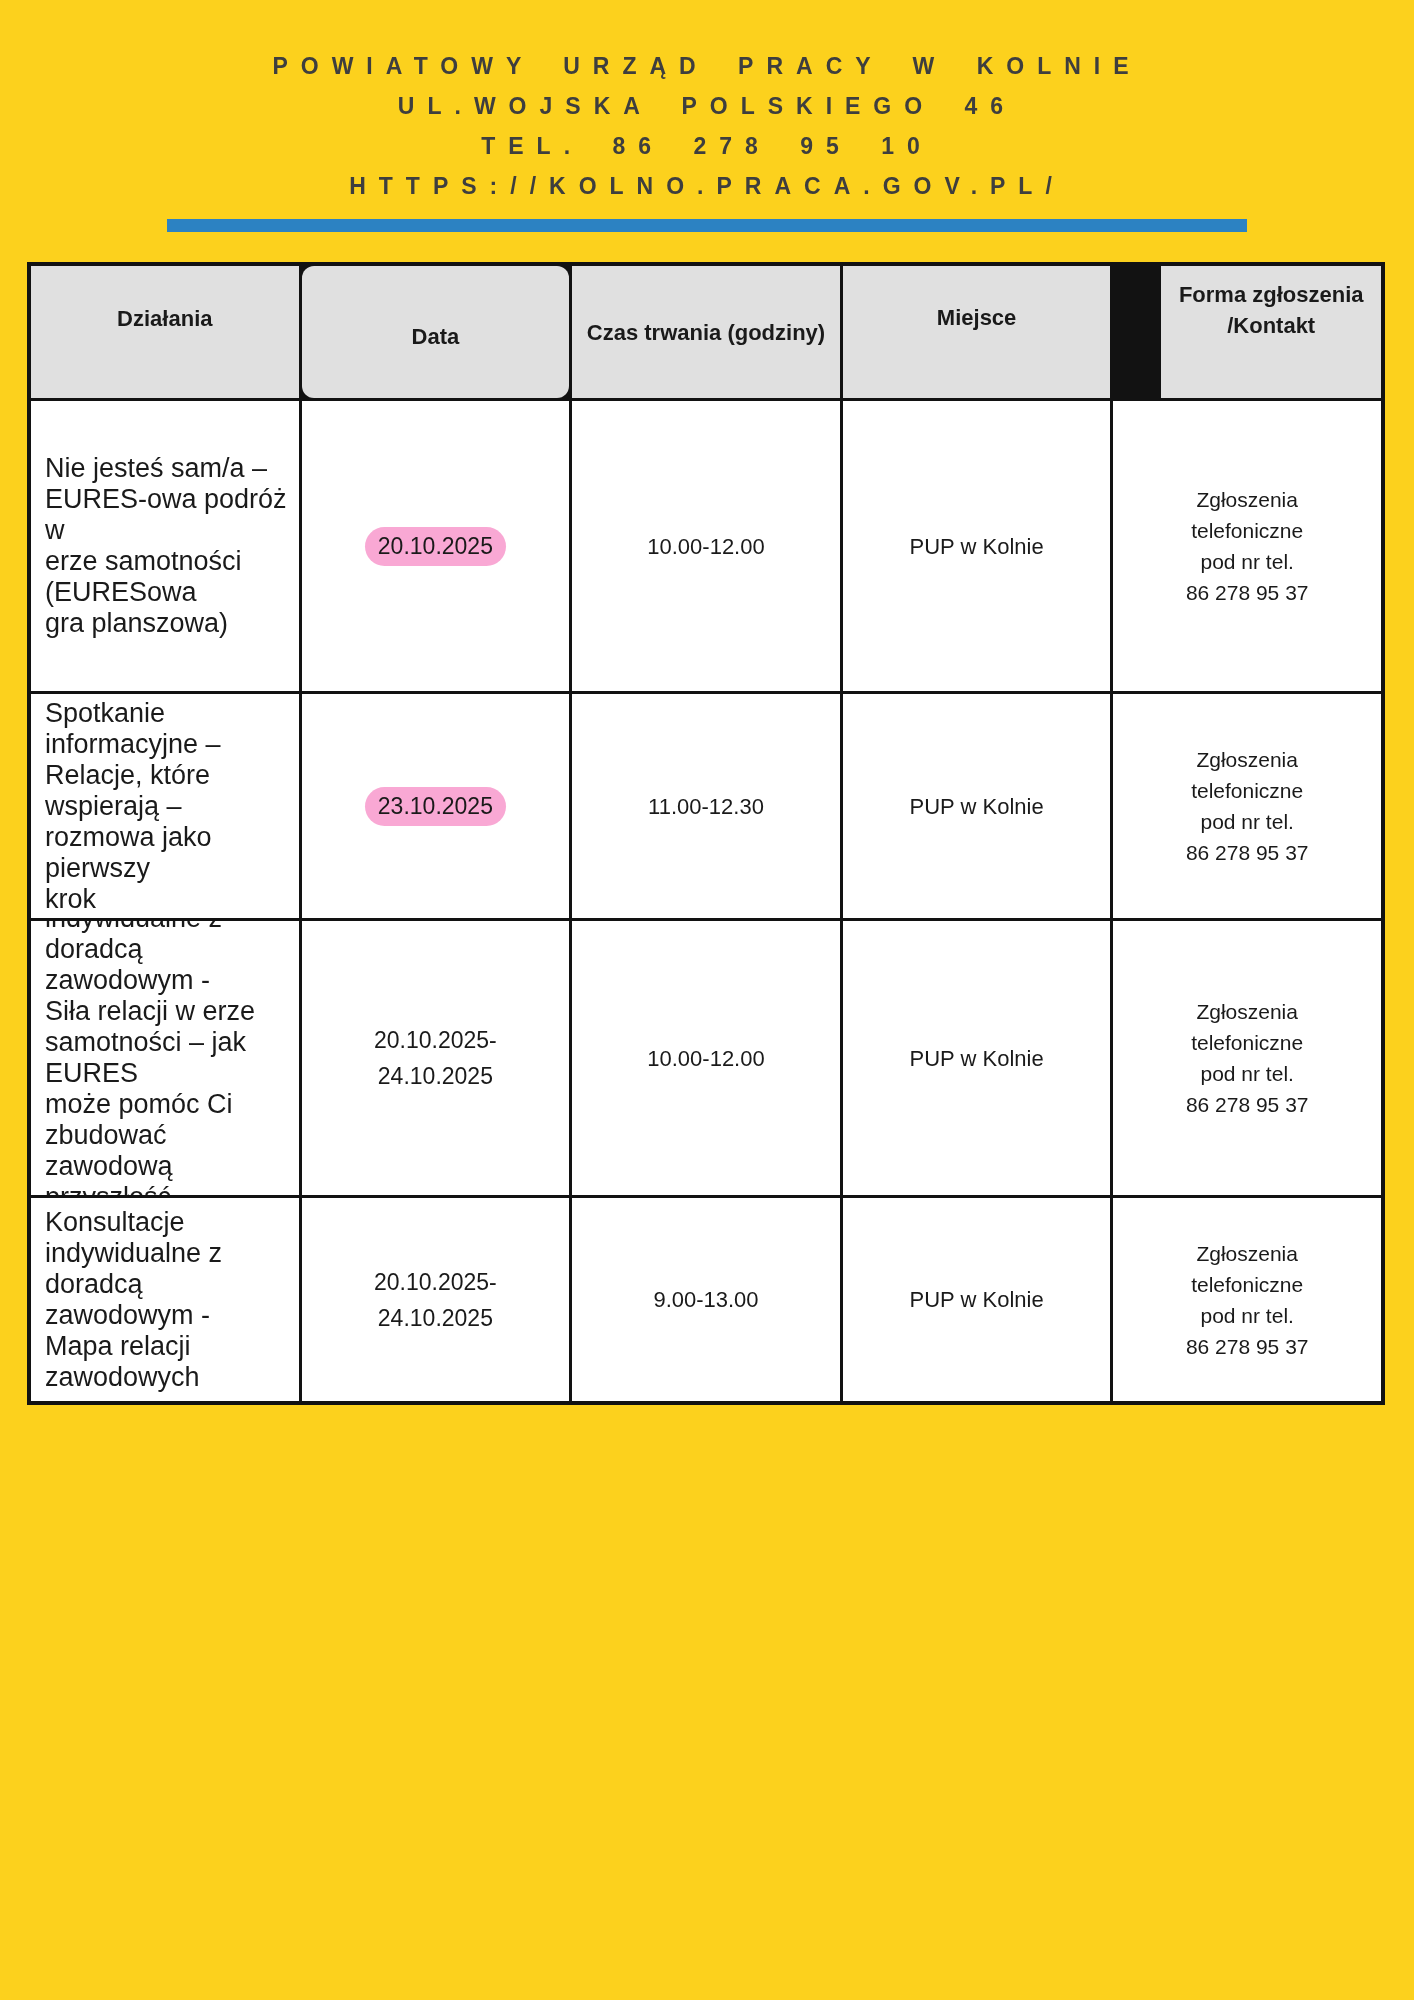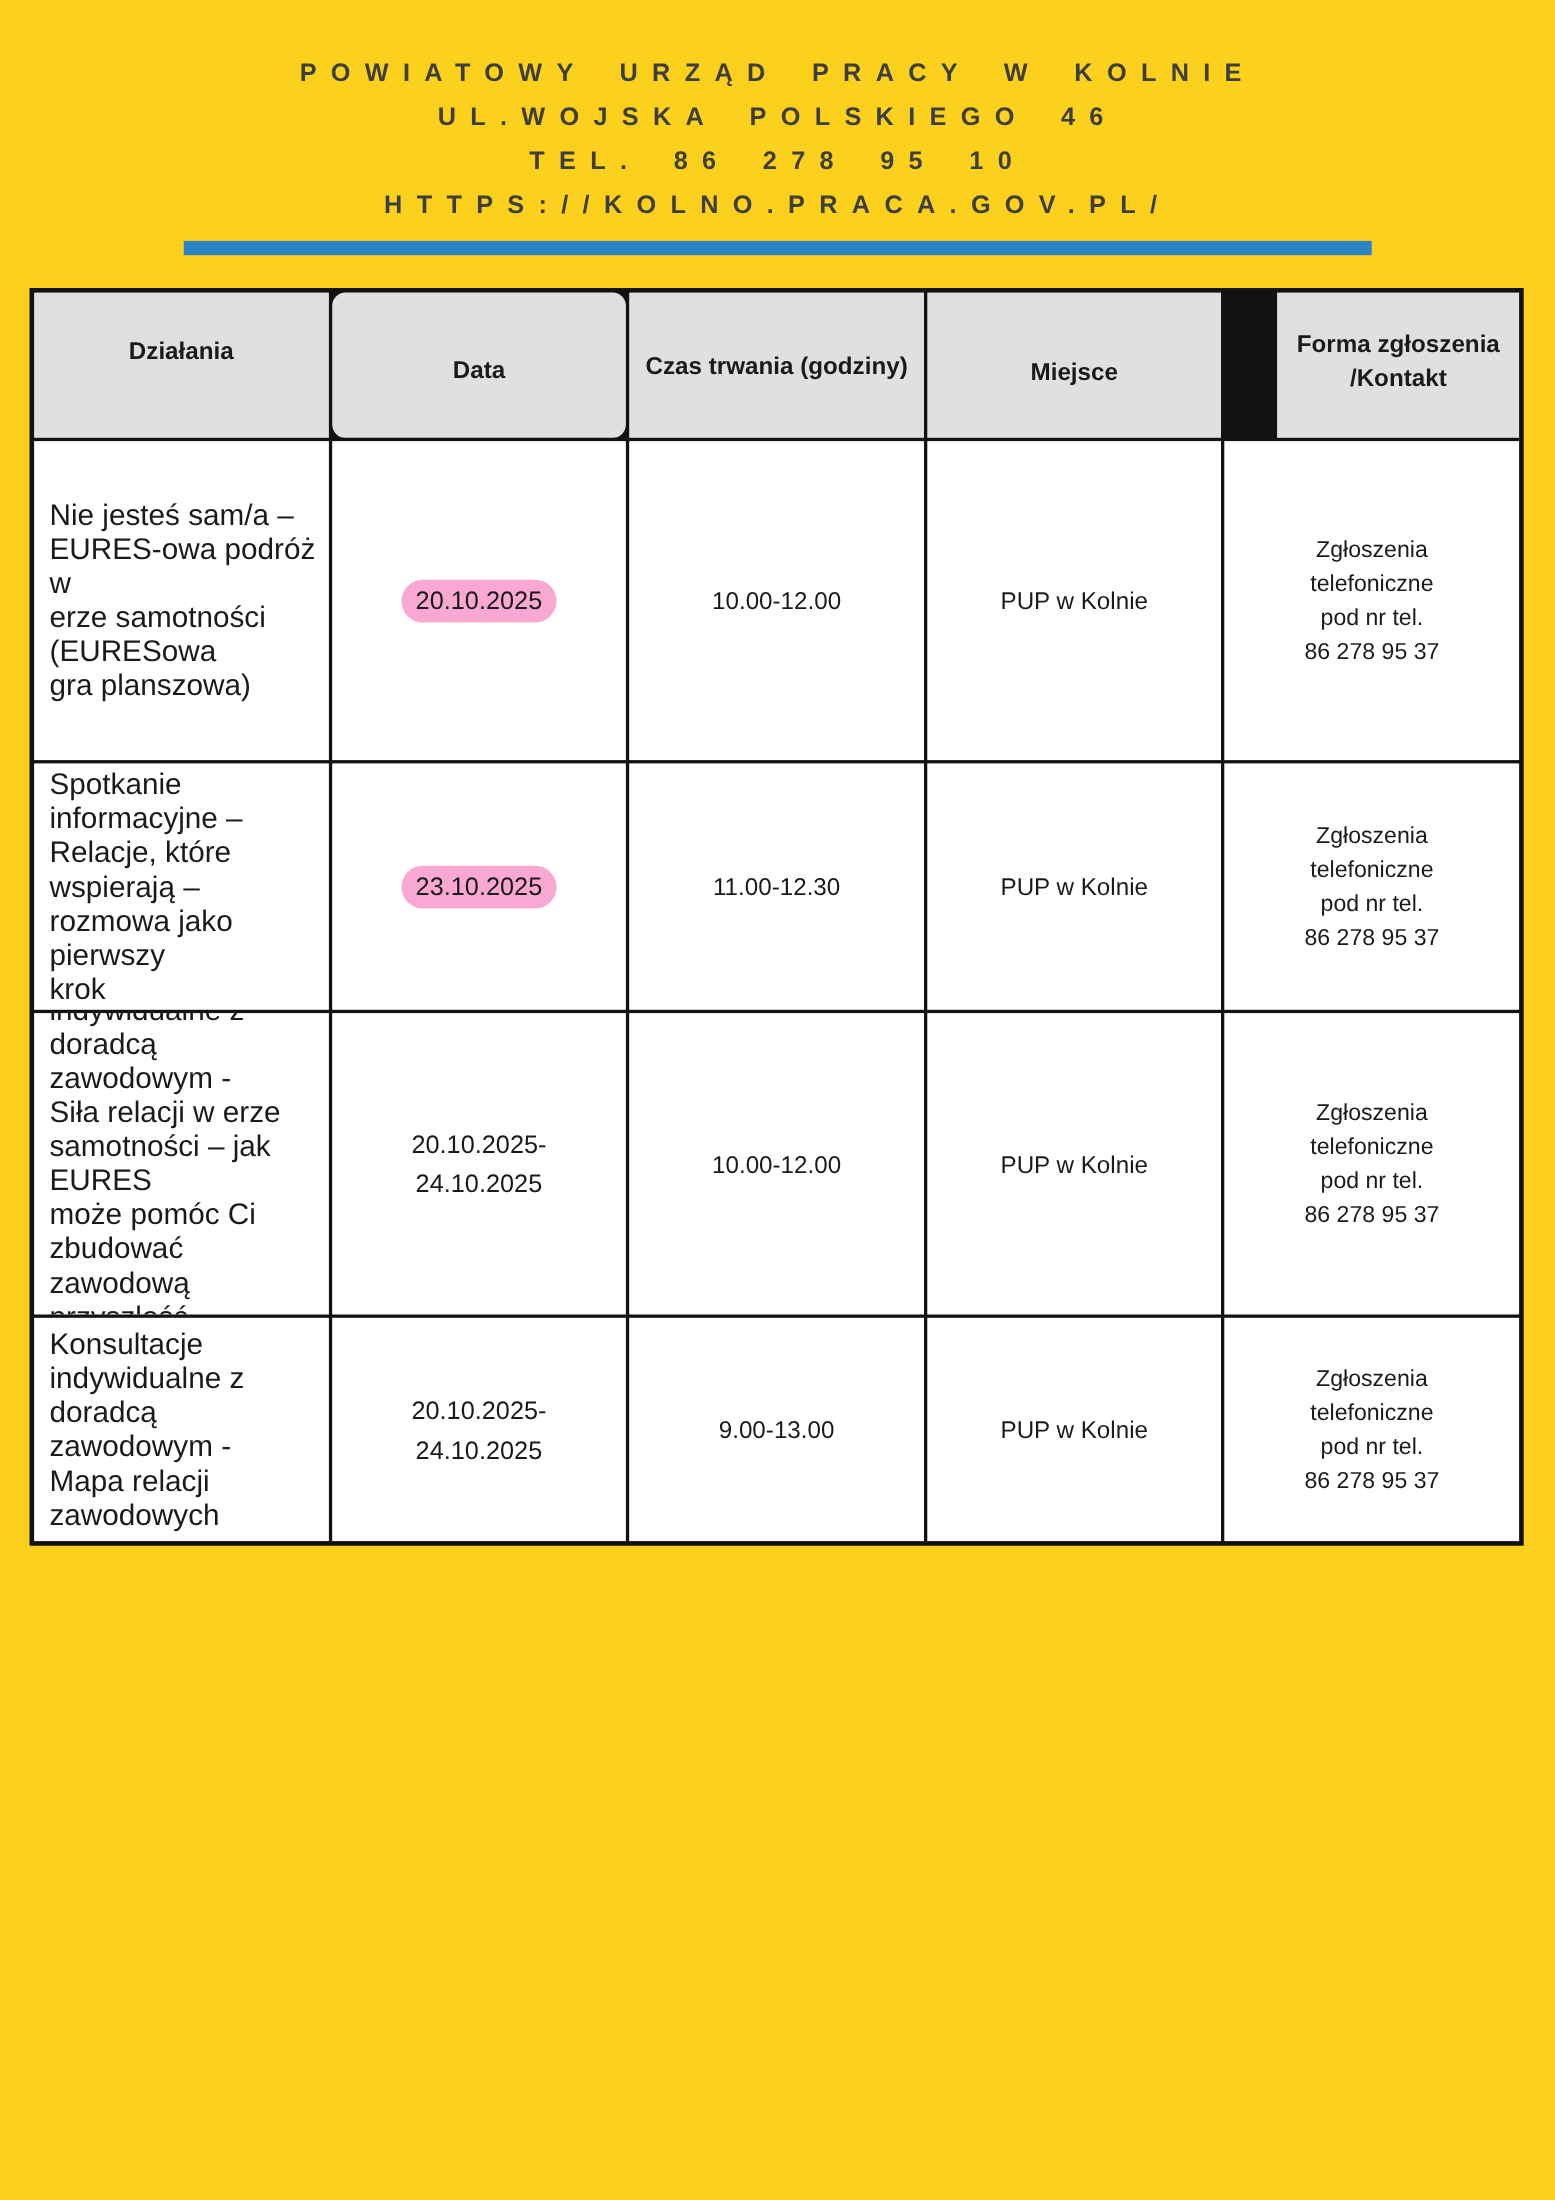--- a/index.html
+++ b/index.html
@@ -75,22 +75,22 @@
     background: #E0E0E0;
     font-weight: bold;
     align-items: flex-start;
     white-space: pre-line;
     padding: 0 6px;
     box-sizing: border-box;
   }
   .head.h-activity  { padding-top: 37px; }
   .head.h-date      { padding-top: 55px; border-radius: 12px; }
   .head.h-duration  { padding-top: 51px; }
-  .head.h-place     { padding-top: 56px; }
-  .head.h-contact   { padding-top: 31px; margin-left: 48px; }
+  .head.h-place     { padding-top: 36px; }
+  .head.h-contact   { padding-top: 13px; margin-left: 48px; }
 
   .cell.activity {
     justify-content: flex-start;
     text-align: left;
     font-size: 27px;
     white-space: pre-line;
     padding: 0 10px 0 14px;
     box-sizing: border-box;
   }
   .date-pill {

